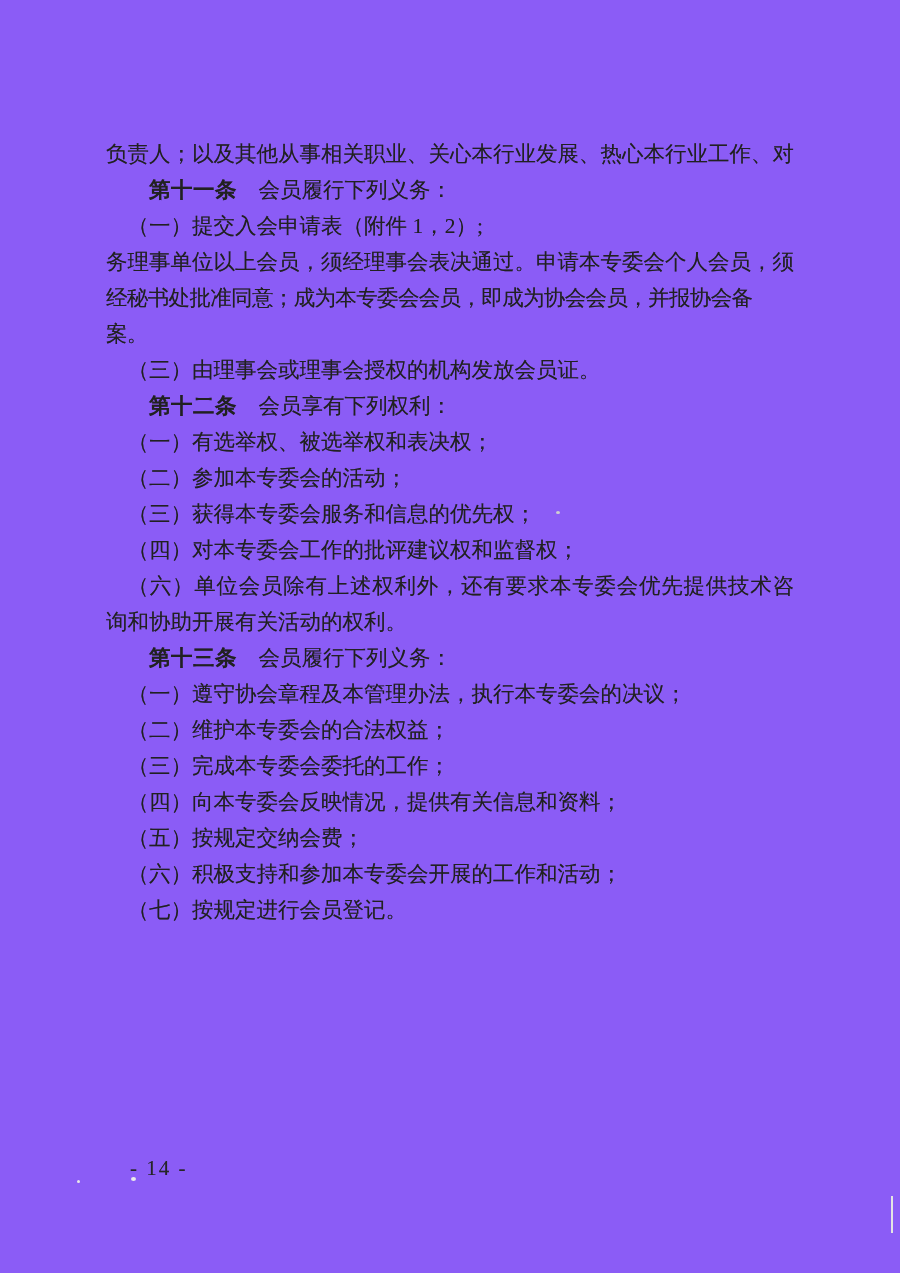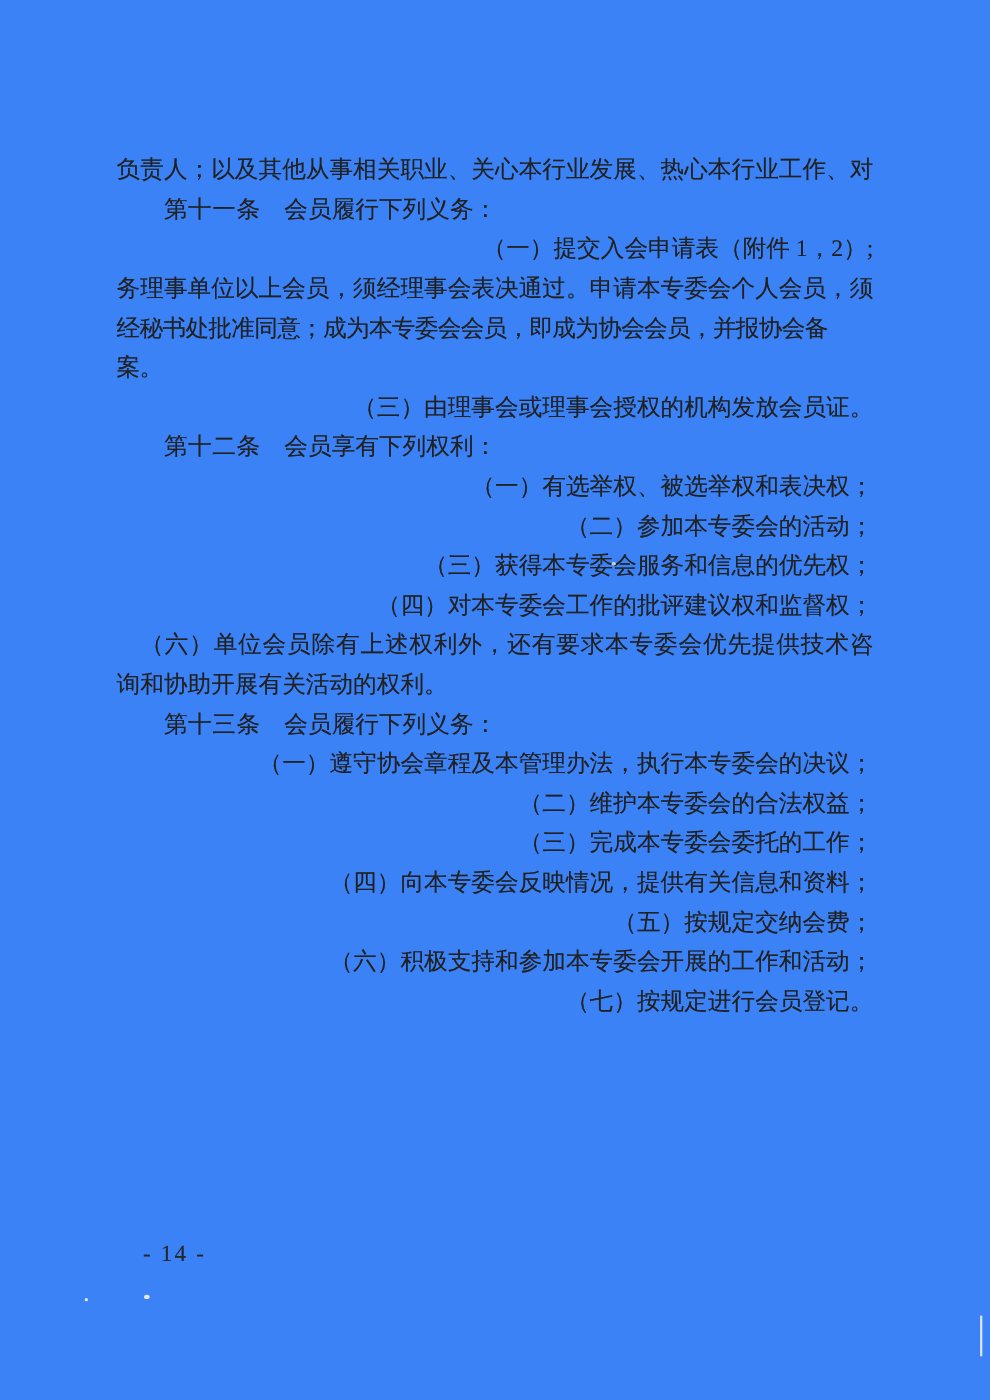--- a/index.html
+++ b/index.html
@@ -7,46 +7,46 @@
   body {
     width: 900px; height: 1273px;
     background: #ffffff;
     position: relative;
     overflow: hidden;
     font-family: "Liberation Serif", serif;
     color: #212121;
   }
   .page {
     position: absolute; inset: 0;
-    background: #3b82f6;
+    background: #8b5cf6;
   }
   .doc-body {
     position: absolute;
     left: 106px; top: 136px;
     width: 688px;
     font-size: 21.5px;
     line-height: 36px;
     text-shadow: 0 0 0.5px rgba(30,30,30,0.45);
   }
   .line {
     width: 688px;
     text-align: left;
   }
   .line.fill { text-align: justify; text-align-last: justify; }
-  .line.indent-item { padding-left: 21.5px; width: 666.5px; text-align: right; }
+  .line.indent-item { padding-left: 21.5px; width: 666.5px; }
   .line.indent-article { padding-left: 43px; width: 645px; }
   .lead {
     font-family: "Liberation Sans", sans-serif;
-    font-weight: 400;
+    font-weight: 700;
     margin-right: 1em;
     letter-spacing: 0.5px;
   }
   .page-number {
     position: absolute;
-    left: 130px; top: 1127px;
+    left: 130px; top: 1156px;
     font-size: 21px;
     letter-spacing: 2px;
     color: #262626;
     text-shadow: 0 0 0.5px rgba(30,30,30,0.4);
     text-align: right;
   }
   .artifact { position: absolute; }
   .artifact-right-line {
     left: 891px; top: 1196px;
     width: 2px; height: 37px;

